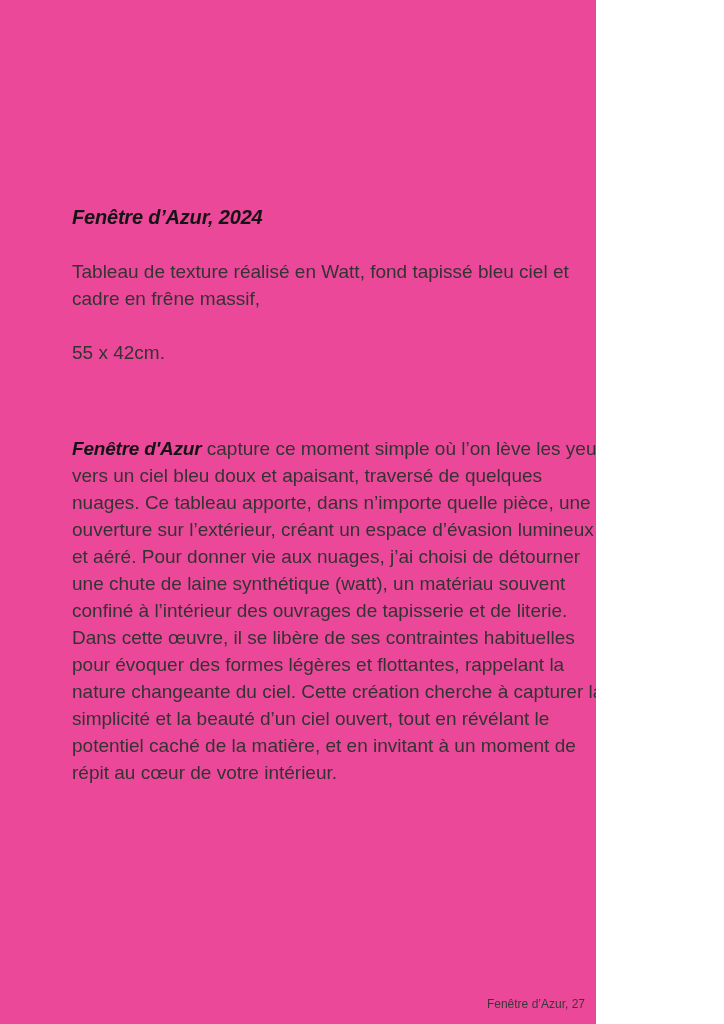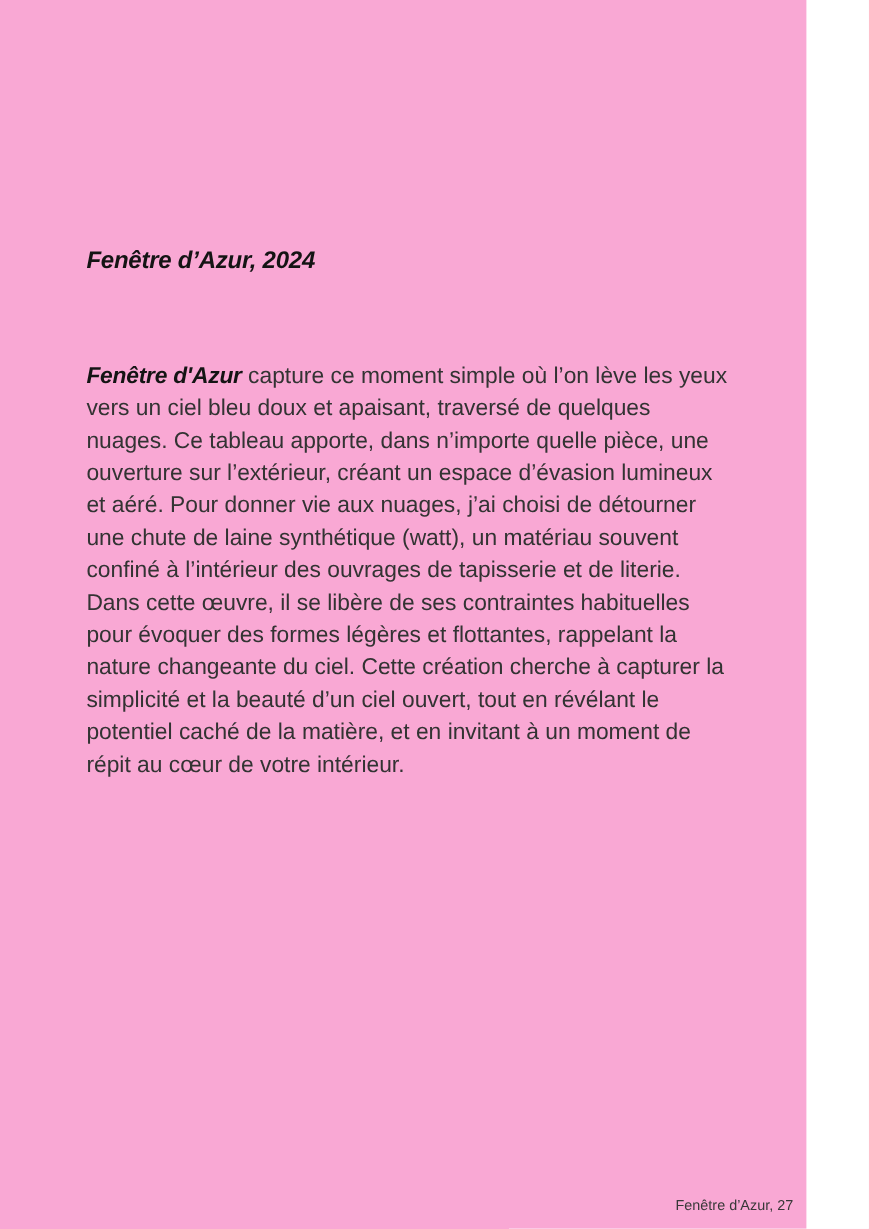--- a/index.html
+++ b/index.html
@@ -3,23 +3,23 @@
 <meta charset="utf-8">
 <title>Fenêtre d'Azur</title>
 <style>
   html, body {
     margin: 0;
     padding: 0;
     background: #ffffff;
   }
   .page {
     position: relative;
-    width: 672px;
+    width: 596px;
     height: 1024px;
-    background: #f9a8d4;
+    background: #ec4899;
     overflow: hidden;
     font-family: "Liberation Sans", "DejaVu Sans", sans-serif;
   }
   .content {
     position: absolute;
     left: 72px;
     top: 204px;
     width: 584px;
   }
   .title {
@@ -57,20 +57,23 @@
     color: #383838;
     text-align: right;
   }
 </style>
 </head>
 <body>
 
 <div class="page">
   <main class="content">
     <h1 class="title">Fenêtre d’Azur, 2024</h1>
+    <p class="para">Tableau de texture réalisé en Watt, fond tapissé bleu ciel et
+cadre en frêne massif,</p>
+    <p class="para">55 x 42cm.</p>
     <p class="para description"><span class="lead">Fenêtre d'Azur</span><span> capture ce moment simple où l’on lève les yeux
 vers un ciel bleu doux et apaisant, traversé de quelques
 nuages. Ce tableau apporte, dans n’importe quelle pièce, une
 ouverture sur l’extérieur, créant un espace d’évasion lumineux
 et aéré. Pour donner vie aux nuages, j’ai choisi de détourner
 une chute de laine synthétique (watt), un matériau souvent
 confiné à l’intérieur des ouvrages de tapisserie et de literie.
 Dans cette œuvre, il se libère de ses contraintes habituelles
 pour évoquer des formes légères et flottantes, rappelant la
 nature changeante du ciel. Cette création cherche à capturer la

